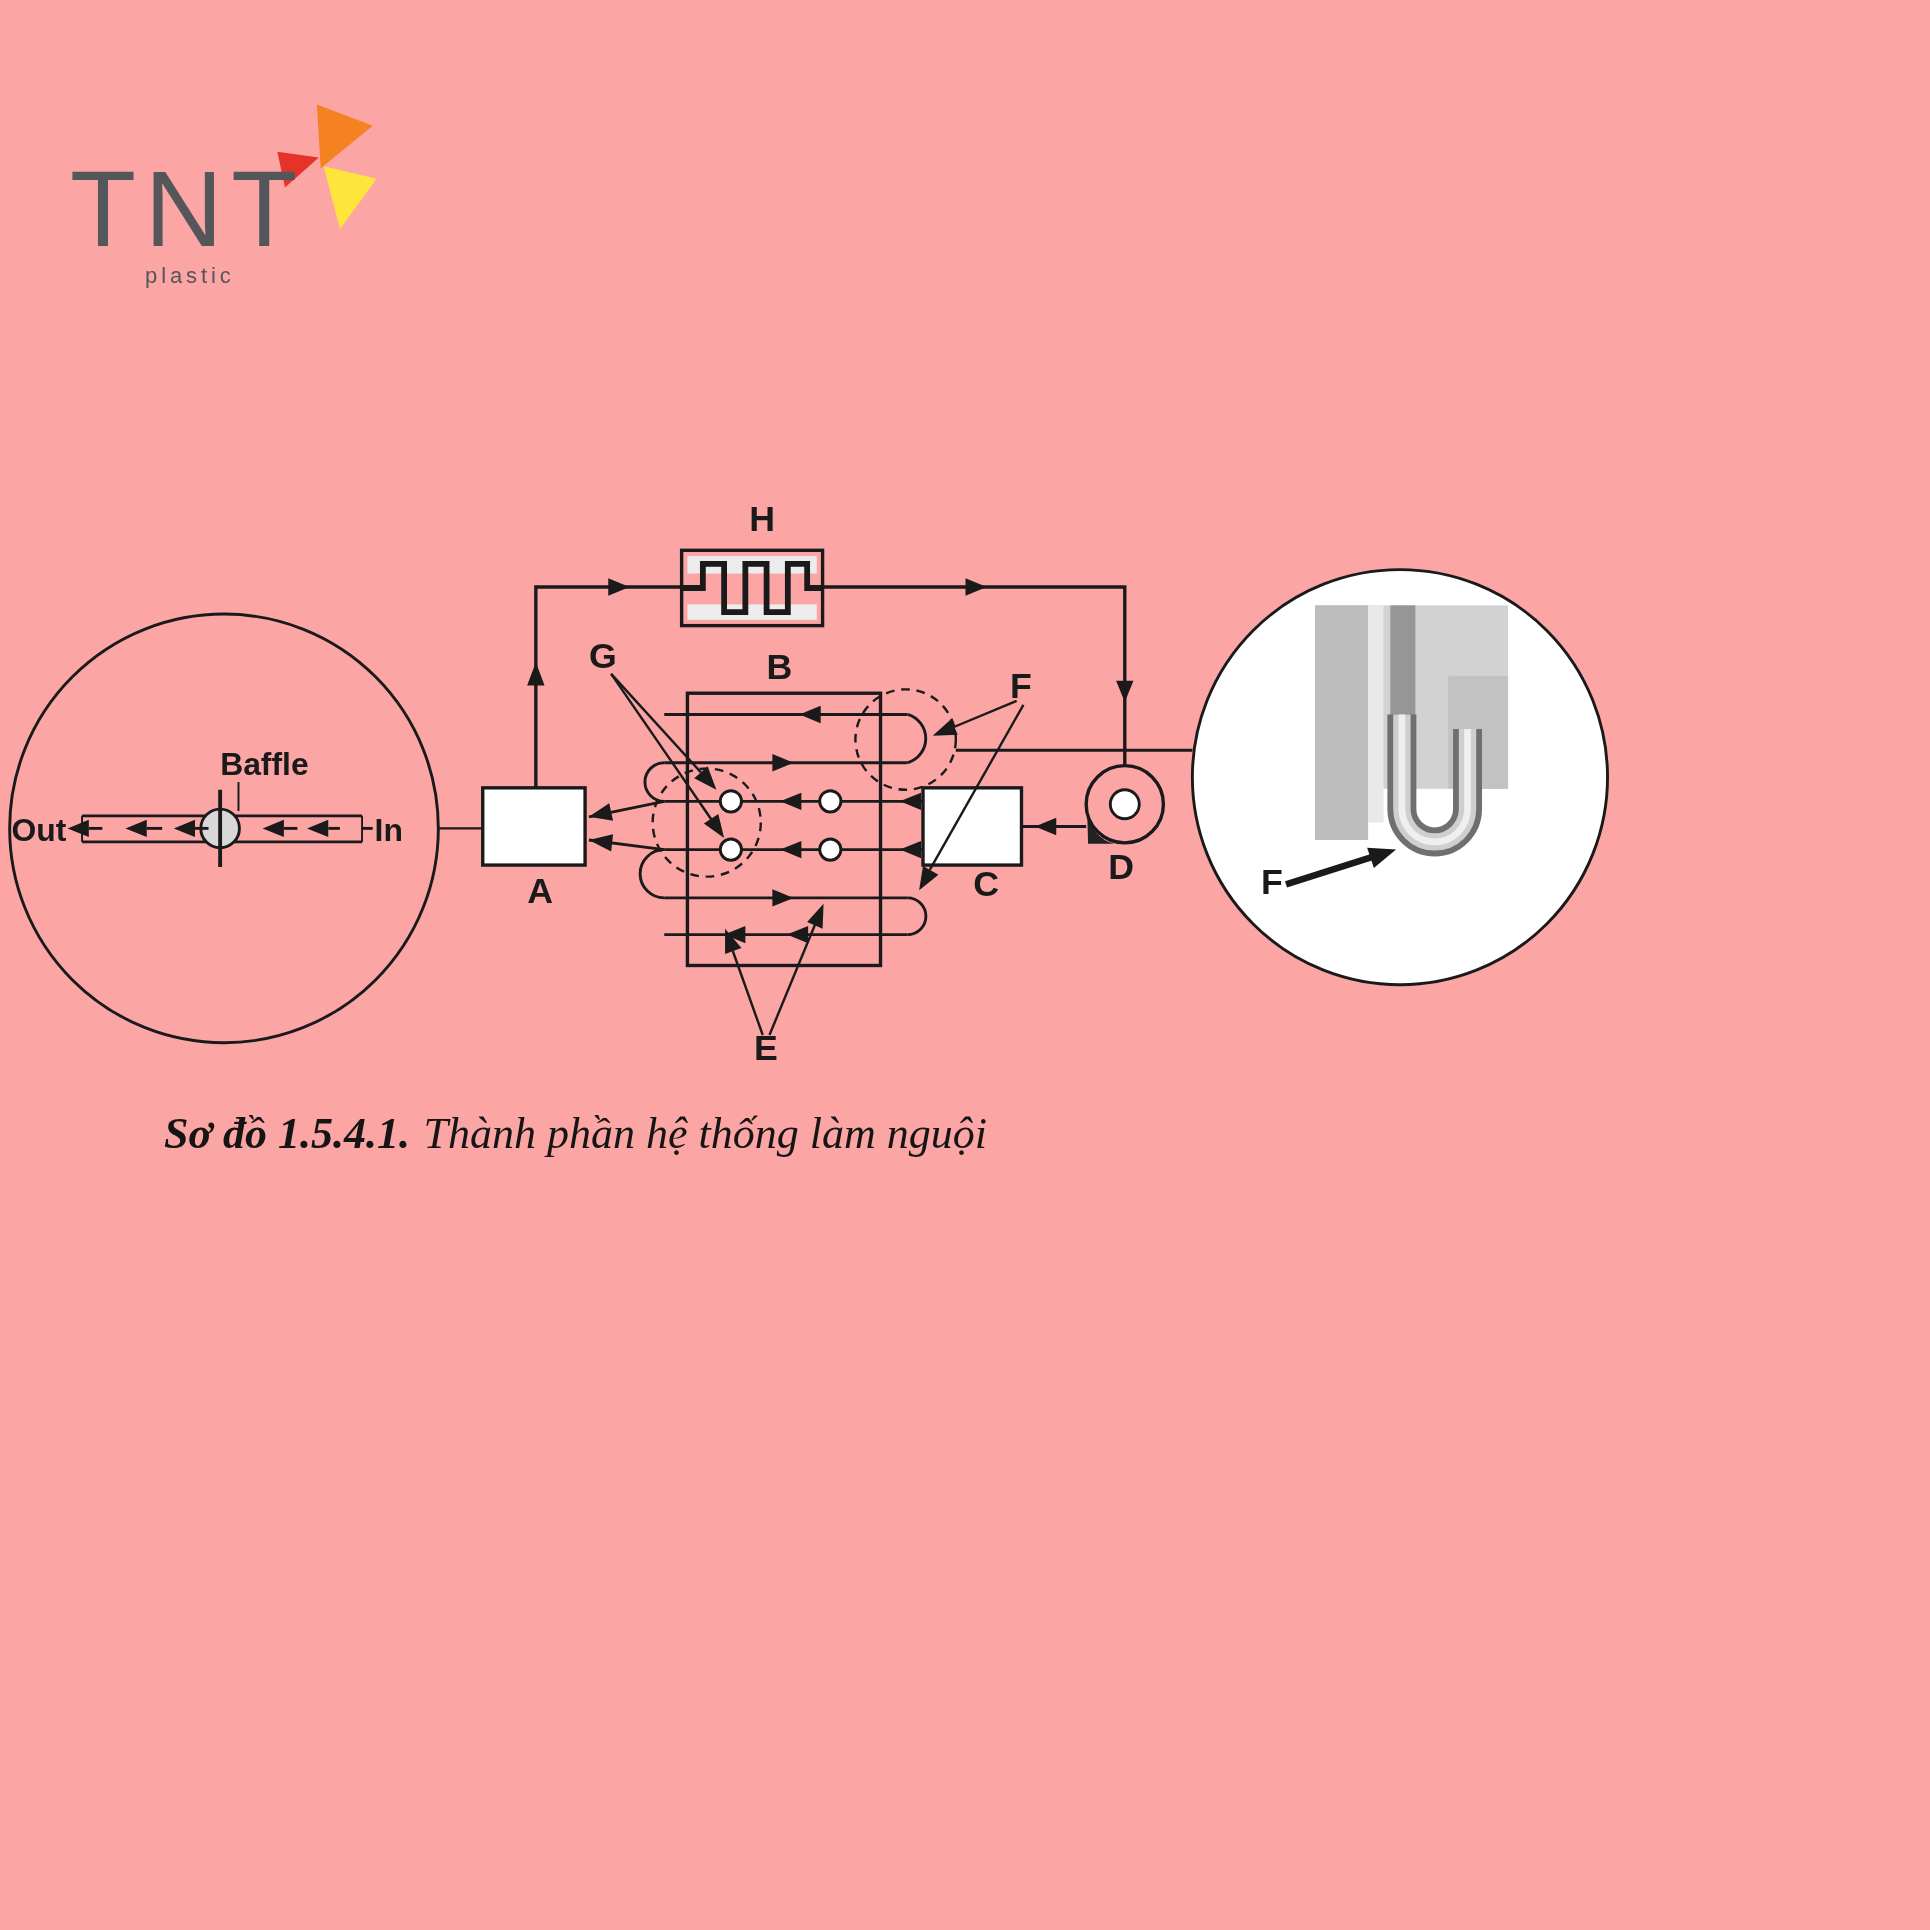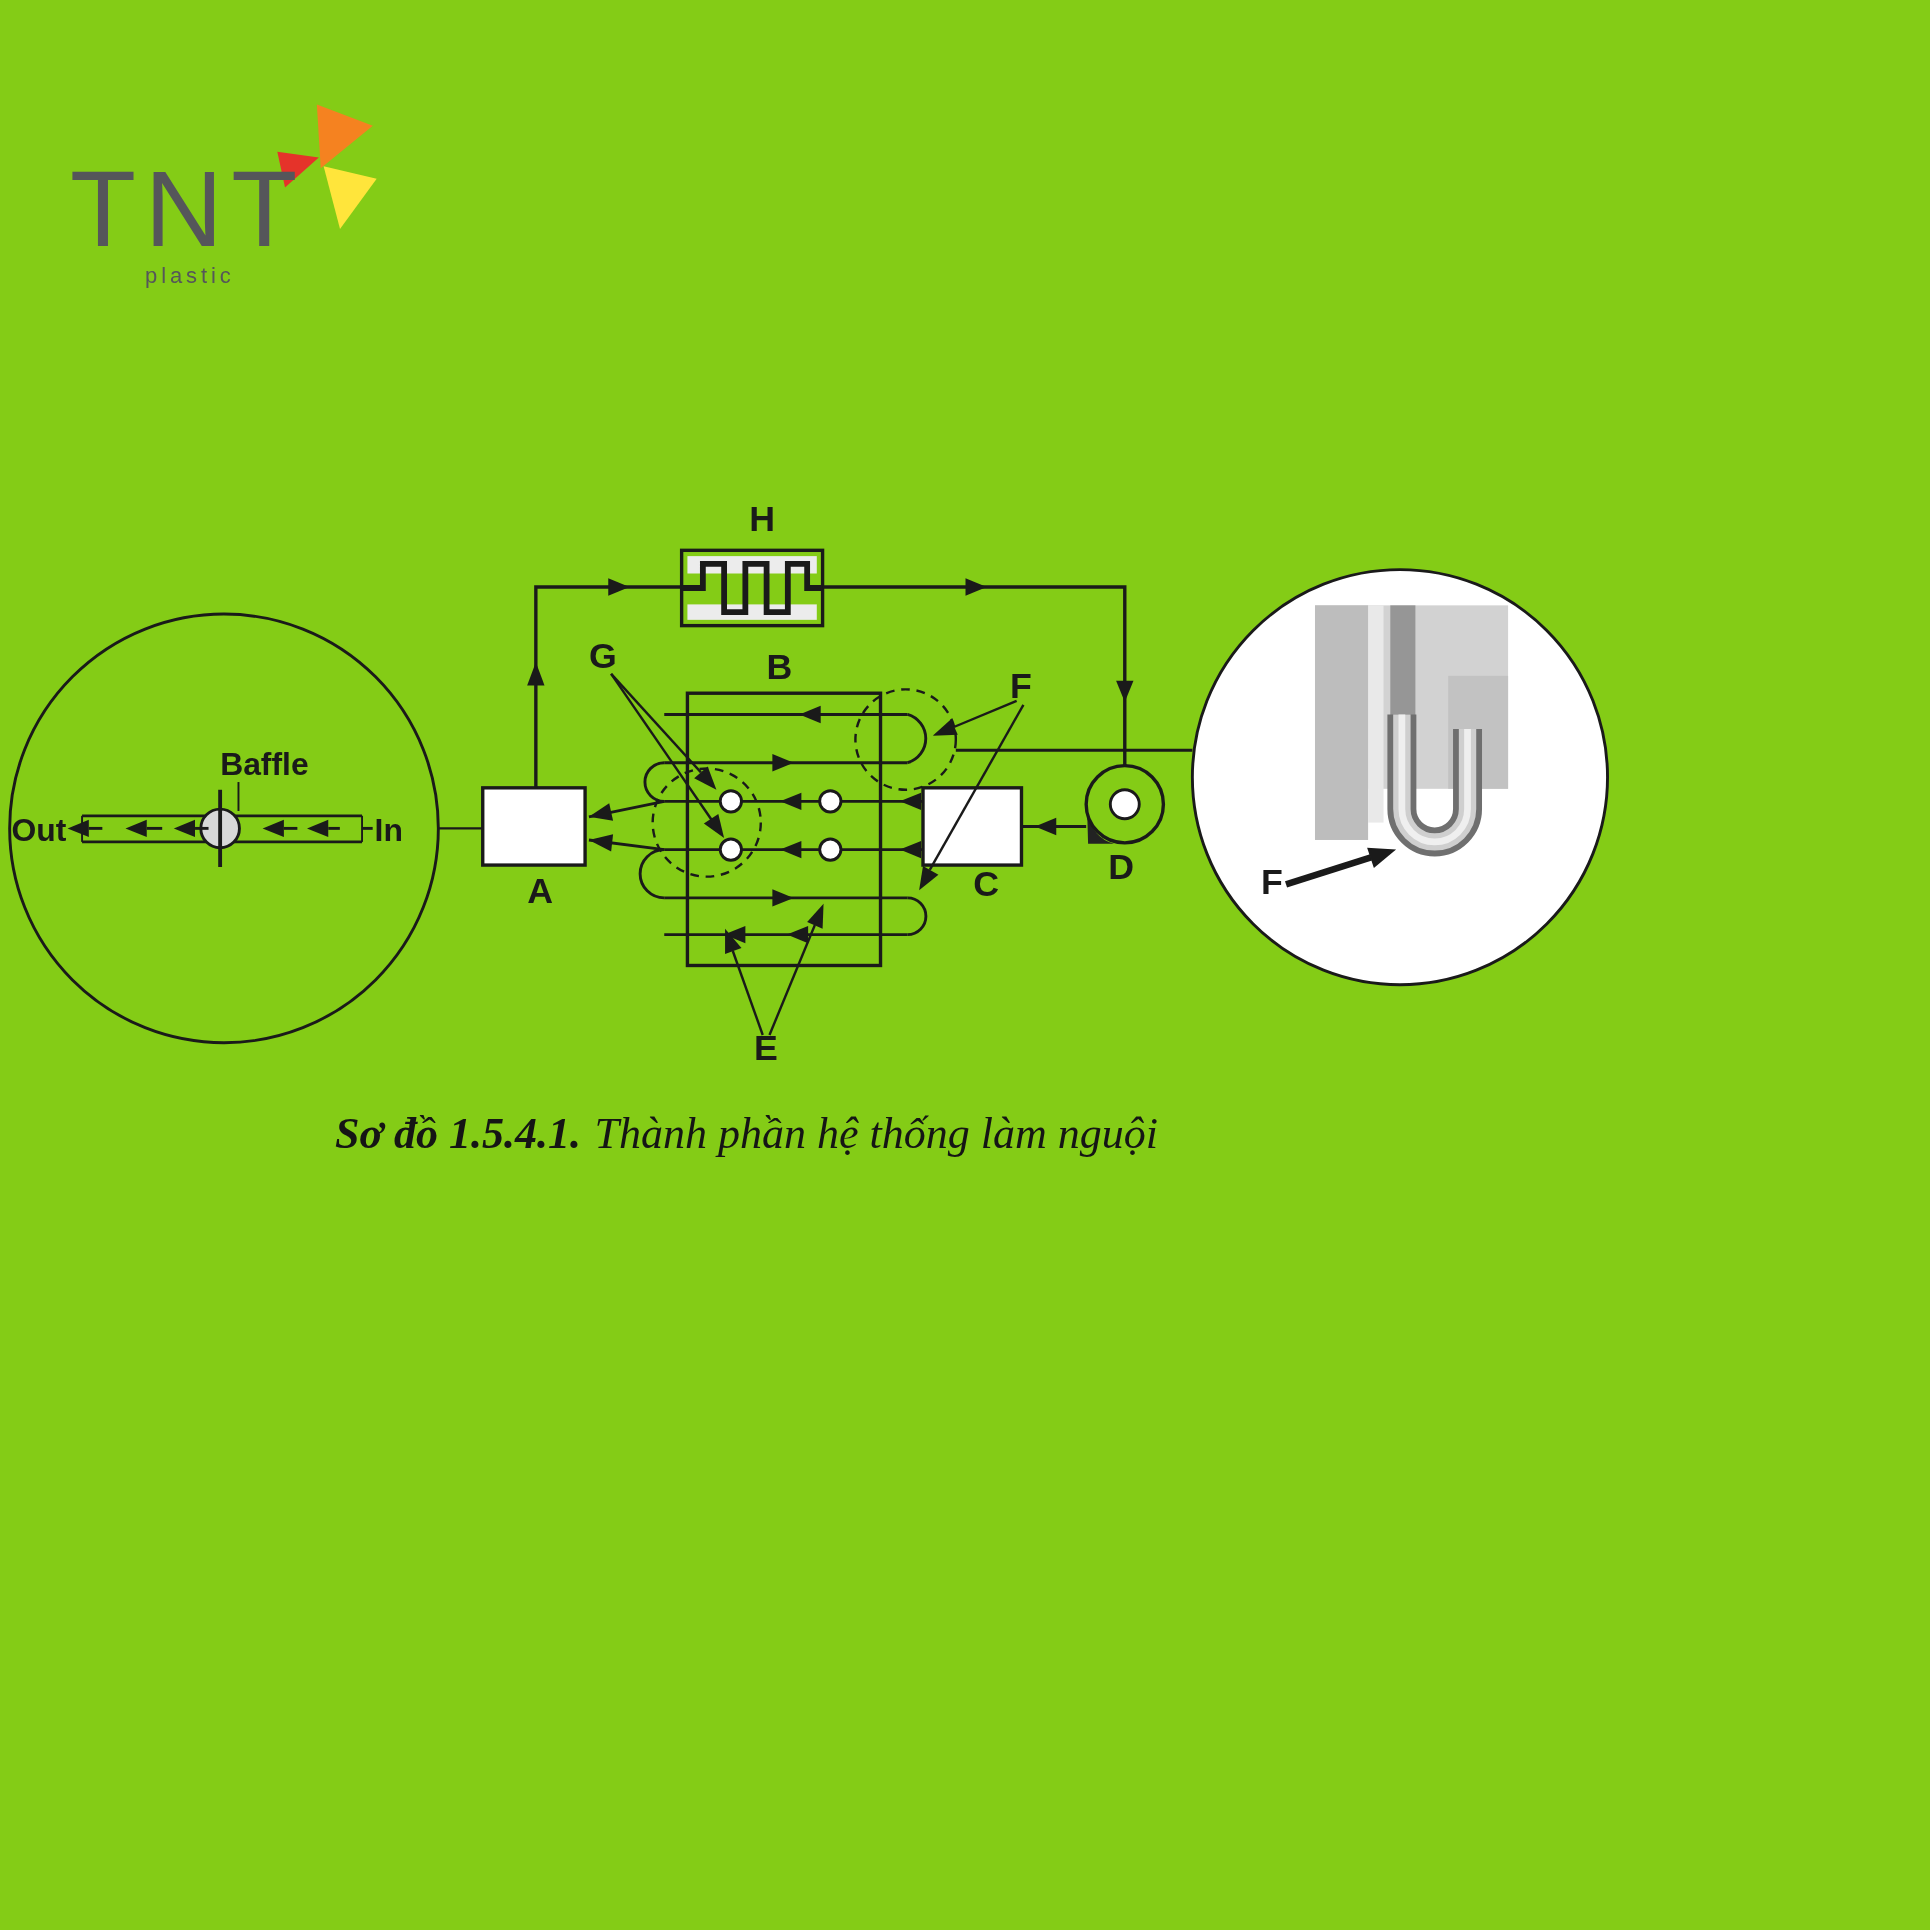--- a/index.html
+++ b/index.html
@@ -1,29 +1,29 @@
 <!DOCTYPE html>
 <html><head>
 <meta charset="utf-8">
 <style>
   html,body{margin:0;padding:0;background:#ffffff;}
   body{width:1930px;height:1930px;position:relative;overflow:hidden;
        font-family:"Liberation Sans","DejaVu Sans",sans-serif;color:#1a1a1a;}
-  .page{position:absolute;inset:0;background:#84cc16;}
+  .page{position:absolute;inset:0;background:#fca5a5;}
   
   .logo{position:absolute;left:70px;top:116px;width:309px;height:193px;}
   .logo-name{position:absolute;left:0;top:39px;font-size:108px;font-weight:500;
              letter-spacing:8.7px;color:#55565a;line-height:1;}
   .logo-tagline{position:absolute;left:75px;top:147px;font-size:22px;
                 letter-spacing:3.9px;color:#55565a;}
   .logo-triangles{position:absolute;left:133px;top:-24px;}
   
   .diagram-svg{position:absolute;left:0;top:0;}
   
-  .caption{position:absolute;left:164px;top:1108px;width:994px;text-align:right;
+  .caption{position:absolute;left:164px;top:1108px;width:994px;text-align:left;
            font-family:"Liberation Serif","DejaVu Serif",serif;font-style:italic;
            font-size:44px;color:#151515;white-space:nowrap;}
   .caption .prefix{font-weight:bold;margin-right:13.5px;}
 </style>
 </head>
 <body>
 
 <div class="page">
 
   <div class="logo">

